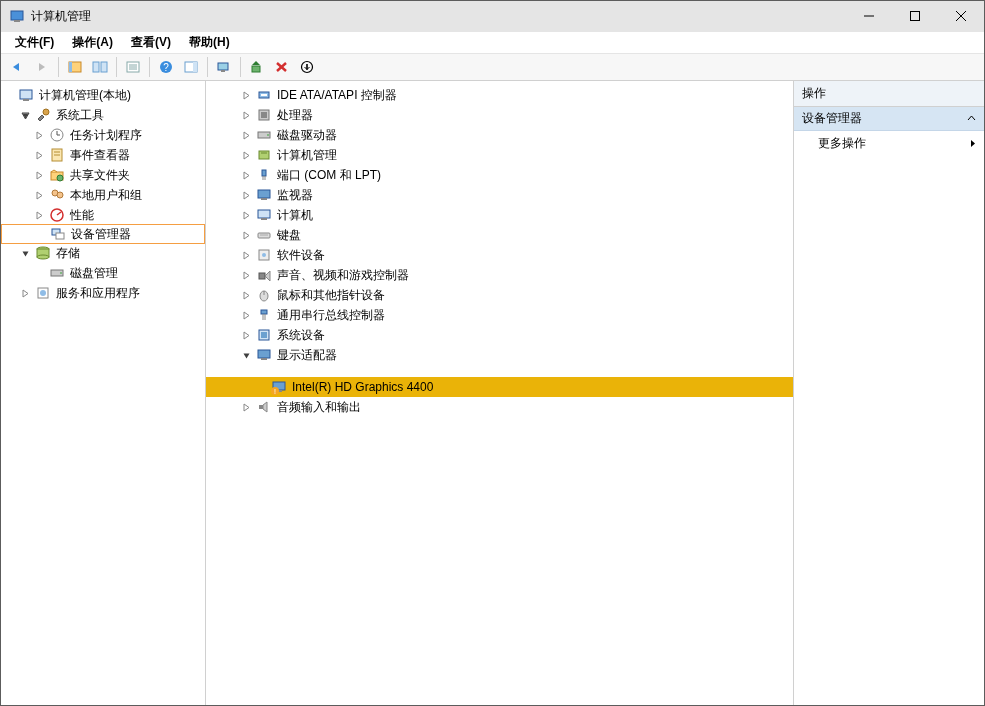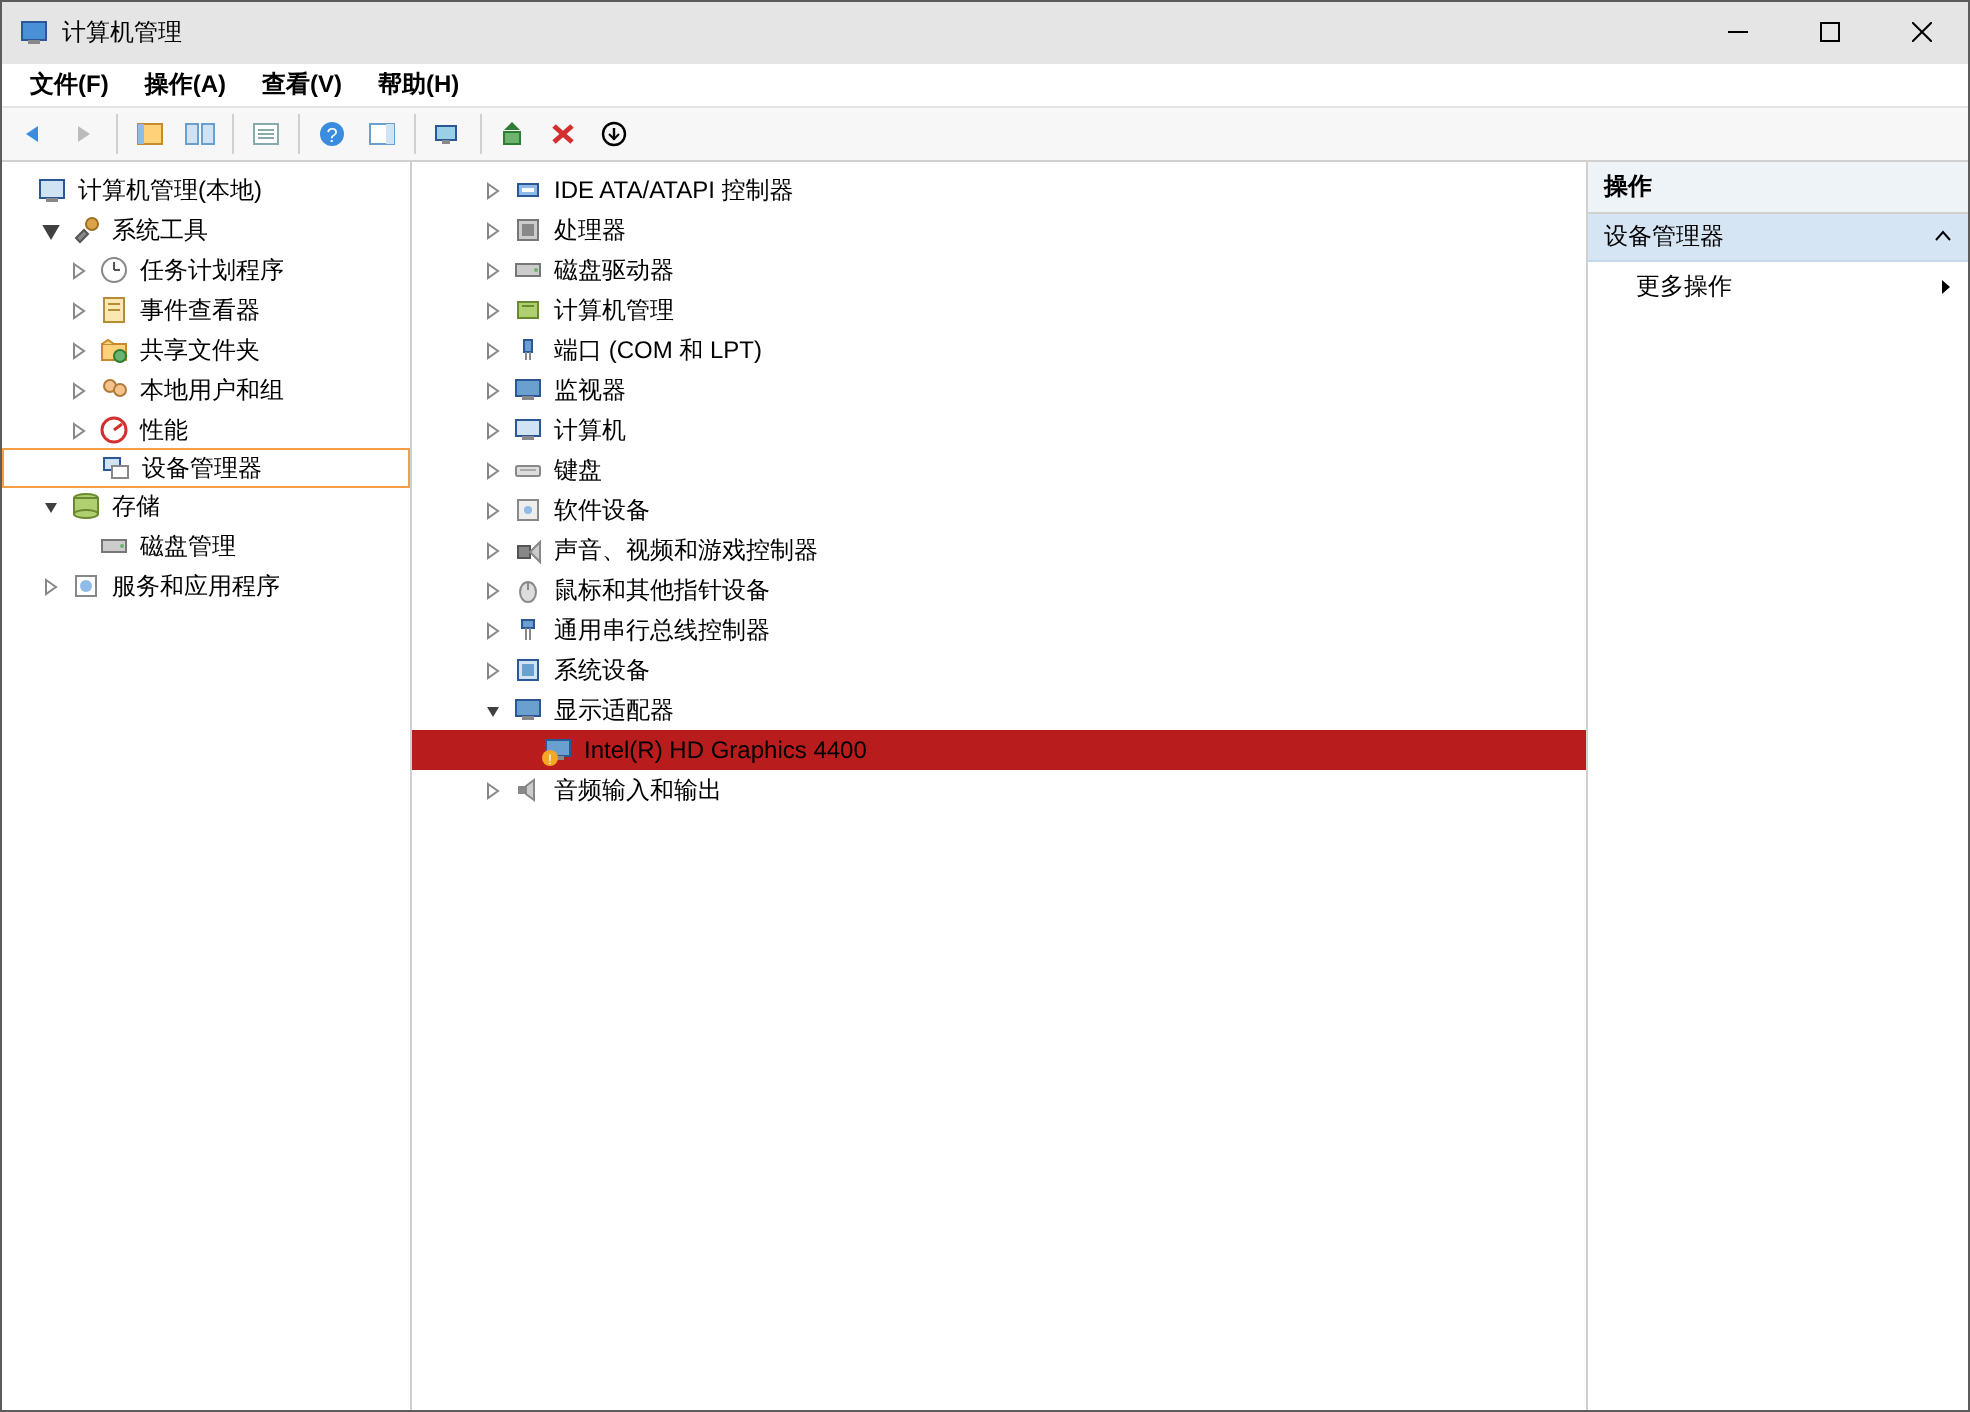--- a/index.html
+++ b/index.html
@@ -17,27 +17,27 @@
 .toolbar .tbtn { width: 24px; height: 22px; display: flex; align-items: center; justify-content: center; border: 1px solid transparent; }
 .toolbar .sep { width: 1px; height: 20px; background: #d0d0d0; margin: 0 3px; }
 .content { flex: 1; display: flex; min-height: 0; }
 .pane { overflow: auto; }
 .left-pane { width: 205px; border-right: 1px solid #d0d0d0; padding: 4px 0; }
 .center-pane { flex: 1; border-right: 1px solid #d0d0d0; padding: 4px 0; }
 .right-pane { width: 190px; display: flex; flex-direction: column; }
 .tree ul { list-style: none; }
 .tree-item { display: flex; align-items: center; height: 20px; padding-right: 4px; gap: 3px; white-space: nowrap; padding-left: 12px; }
 .tree-item.highlighted { border: 1px solid #f59e42; background: #fff; margin: -1px 0; }
-.tree-item.selected { background: #b91c1c; }
+.tree-item.selected { background: #eab308; margin-top: 12px; }
 .tree-item .caret { width: 14px; display: flex; justify-content: center; color: #6b6b6b; }
 .tree-item .caret svg { width: 9px; height: 9px; }
 .tree-item .icon { width: 16px; height: 16px; display: flex; align-items: center; justify-content: center; }
 .tree-item .label { padding: 0 2px; }
 .indent { display: inline-block; }
-.right-pane .hdr { background: #eef3f8; border-bottom: 1px solid #d0d0d0; padding: 4px 8px; font-weight: bold; }
+.right-pane .hdr { background: #eef3f8; border-bottom: 1px solid #d0d0d0; padding: 4px 8px; font-weight: normal; }
 .right-pane .section-hdr { background: #d6e5f3; padding: 3px 8px; display: flex; justify-content: space-between; align-items: center; border-bottom: 1px solid #c4d6e8; }
 .right-pane .action-item { padding: 4px 8px 4px 24px; display:flex; justify-content: space-between; align-items:center; }
 svg { display: block; }
 </style>
 </head>
 <body>
 
 <div class="window">
 
   <div class="titlebar">

